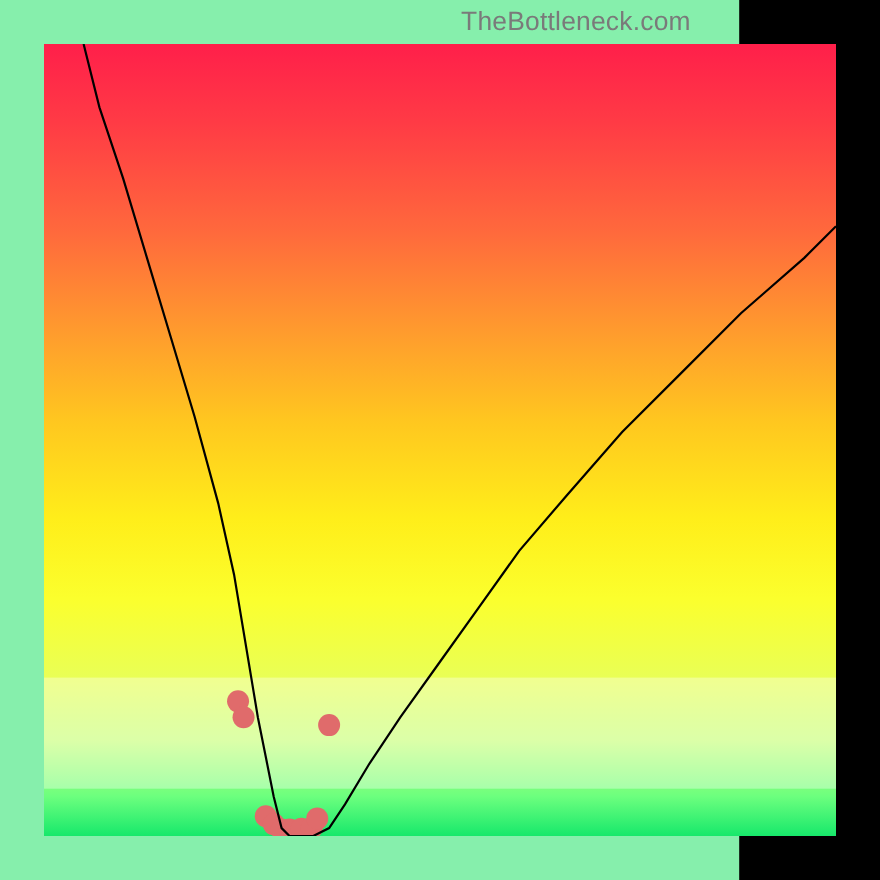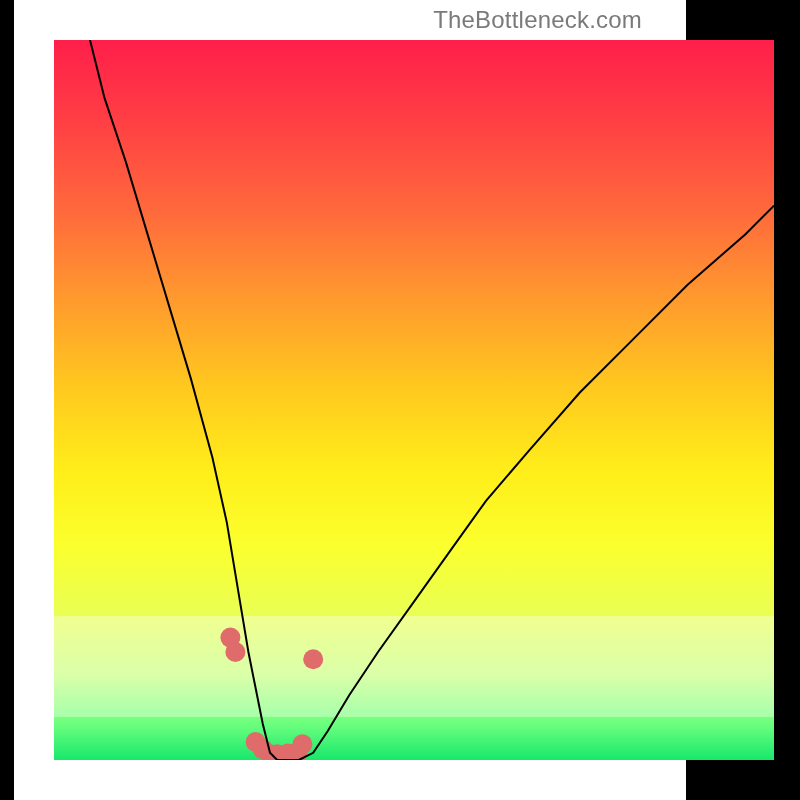--- a/index.html
+++ b/index.html
@@ -1,16 +1,16 @@
 <!DOCTYPE html>
 <html><head>
 <meta charset="utf-8">
 <style>
   html,body{margin:0;padding:0;width:800px;height:800px;background:#000;overflow:hidden;font-family:Arial,Helvetica,sans-serif;}
-  .frame{position:absolute;left:14px;top:0;width:672px;height:800px;background:#ffffff;}
+  .frame{position:absolute;left:0;top:0;width:672px;height:800px;background:#86efac;}
   .plot-area{
     position:absolute;
     left:40px;top:40px;width:720px;height:720px;
     background:linear-gradient(to bottom,
       #ff1f4a 0%,
       #ff3b45 10%,
       #ff6a3c 24%,
       #ff9a2e 36%,
       #ffc81f 48%,
       #ffee1a 60%,

